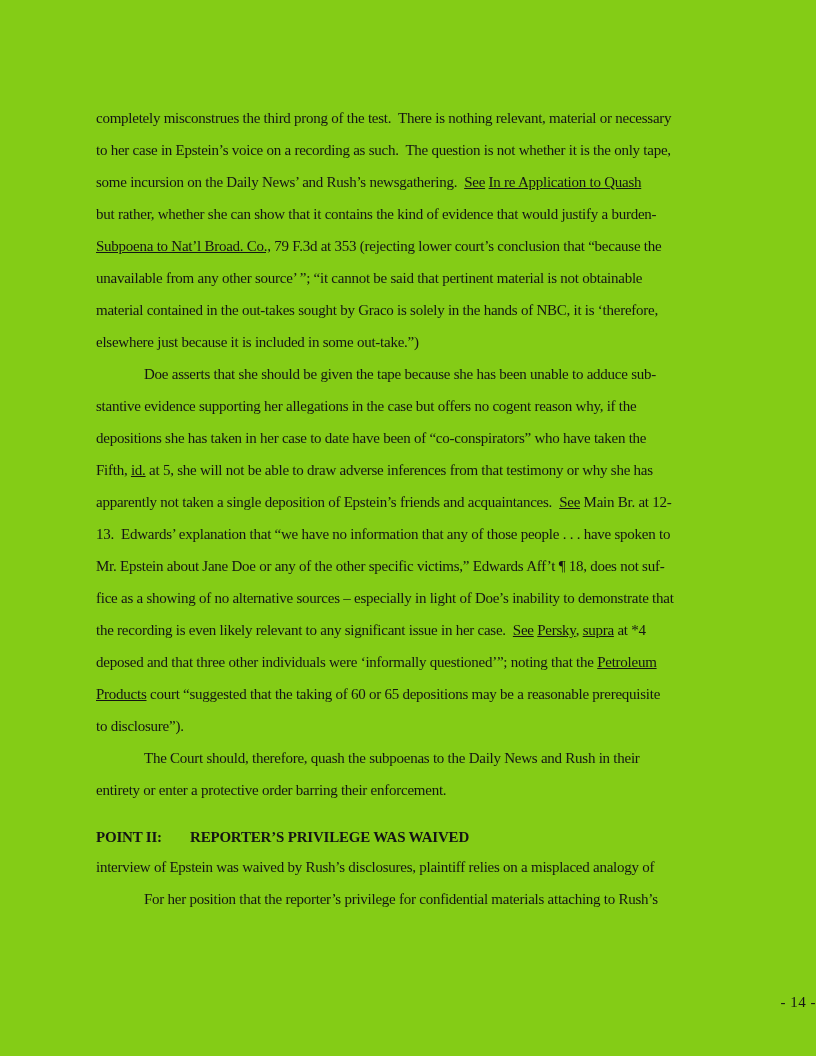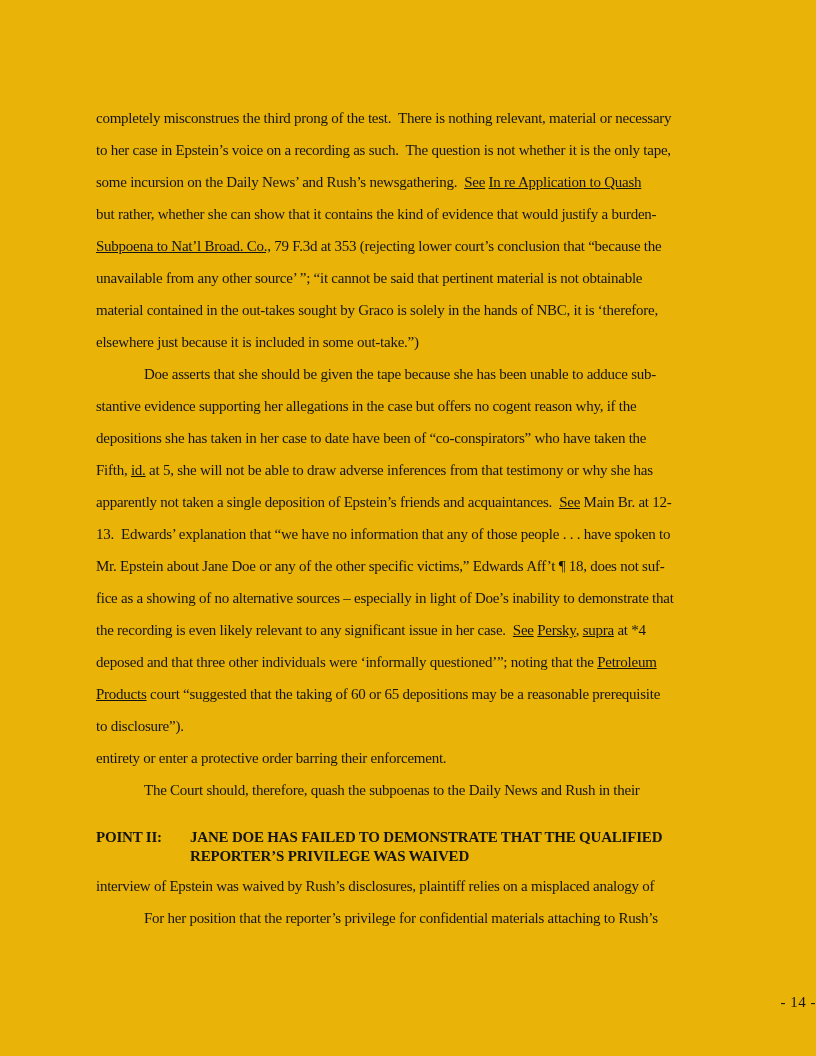--- a/index.html
+++ b/index.html
@@ -1,20 +1,20 @@
 <!DOCTYPE html>
 <html><head>
 <meta charset="utf-8">
 <style>
   html,body { margin:0; padding:0; background:#e8e8e8; }
   .page {
     position:relative;
     width:816px; height:1056px;
     margin:0 auto;
-    background:#eab308;
+    background:#84cc16;
     font-family:"Liberation Serif","DejaVu Serif",serif;
     color:#141414;
     overflow:hidden;
   }
   .doc {
     position:absolute;
     left:96px; top:102px;
     width:652px;
   }
   .line {
@@ -63,26 +63,25 @@
       <div class="line"><span>depositions she has taken in her case to date have been of “co-conspirators” who have taken the</span></div>
       <div class="line"><span>Fifth, </span><span class="u">id.</span><span> at 5, she will not be able to draw adverse inferences from that testimony or why she has</span></div>
       <div class="line"><span>apparently not taken a single deposition of Epstein’s friends and acquaintances.  </span><span class="u">See</span><span> Main Br. at 12-</span></div>
       <div class="line"><span>13.  Edwards’ explanation that “we have no information that any of those people . . . have spoken to</span></div>
       <div class="line"><span>Mr. Epstein about Jane Doe or any of the other specific victims,” Edwards Aff’t ¶ 18, does not suf-</span></div>
       <div class="line"><span>fice as a showing of no alternative sources – especially in light of Doe’s inability to demonstrate that</span></div>
       <div class="line"><span>the recording is even likely relevant to any significant issue in her case.  </span><span class="u">See</span><span> </span><span class="u">Persky</span><span>, </span><span class="u">supra</span><span> at *4</span></div>
       <div class="line"><span>deposed and that three other individuals were ‘informally questioned’”; noting that the </span><span class="u">Petroleum</span></div>
       <div class="line"><span class="u">Products</span><span> court “suggested that the taking of 60 or 65 depositions may be a reasonable prerequisite</span></div>
       <div class="line"><span>to disclosure”).</span></div>
+      <div class="line indent"><span>The Court should, therefore, quash the subpoenas to the Daily News and Rush in their</span></div>
       <div class="line"><span>entirety or enter a protective order barring their enforcement.</span></div>
-      <div class="line indent"><span>The Court should, therefore, quash the subpoenas to the Daily News and Rush in their</span></div>
       <div class="heading">
         <span class="h-label">POINT II:</span>
         <span>
-          <div class="h-line">JANE DOE HAS FAILED TO DEMONSTRATE THAT THE QUALIFIED</div>
           <div class="h-line">REPORTER’S PRIVILEGE WAS WAIVED</div>
         </span>
       </div>
       <div class="line"><span>interview of Epstein was waived by Rush’s disclosures, plaintiff relies on a misplaced analogy of</span></div>
       <div class="line indent"><span>For her position that the reporter’s privilege for confidential materials attaching to Rush’s</span></div>
     </div>
   <div class="footer">- 14 -</div>
 </div>
 
 </body></html>

